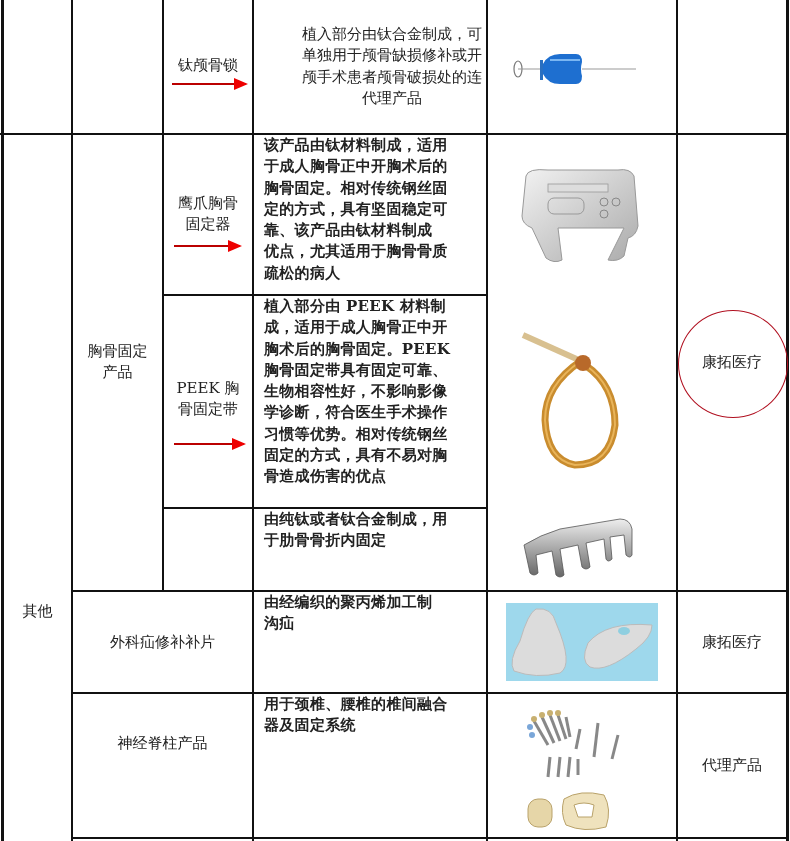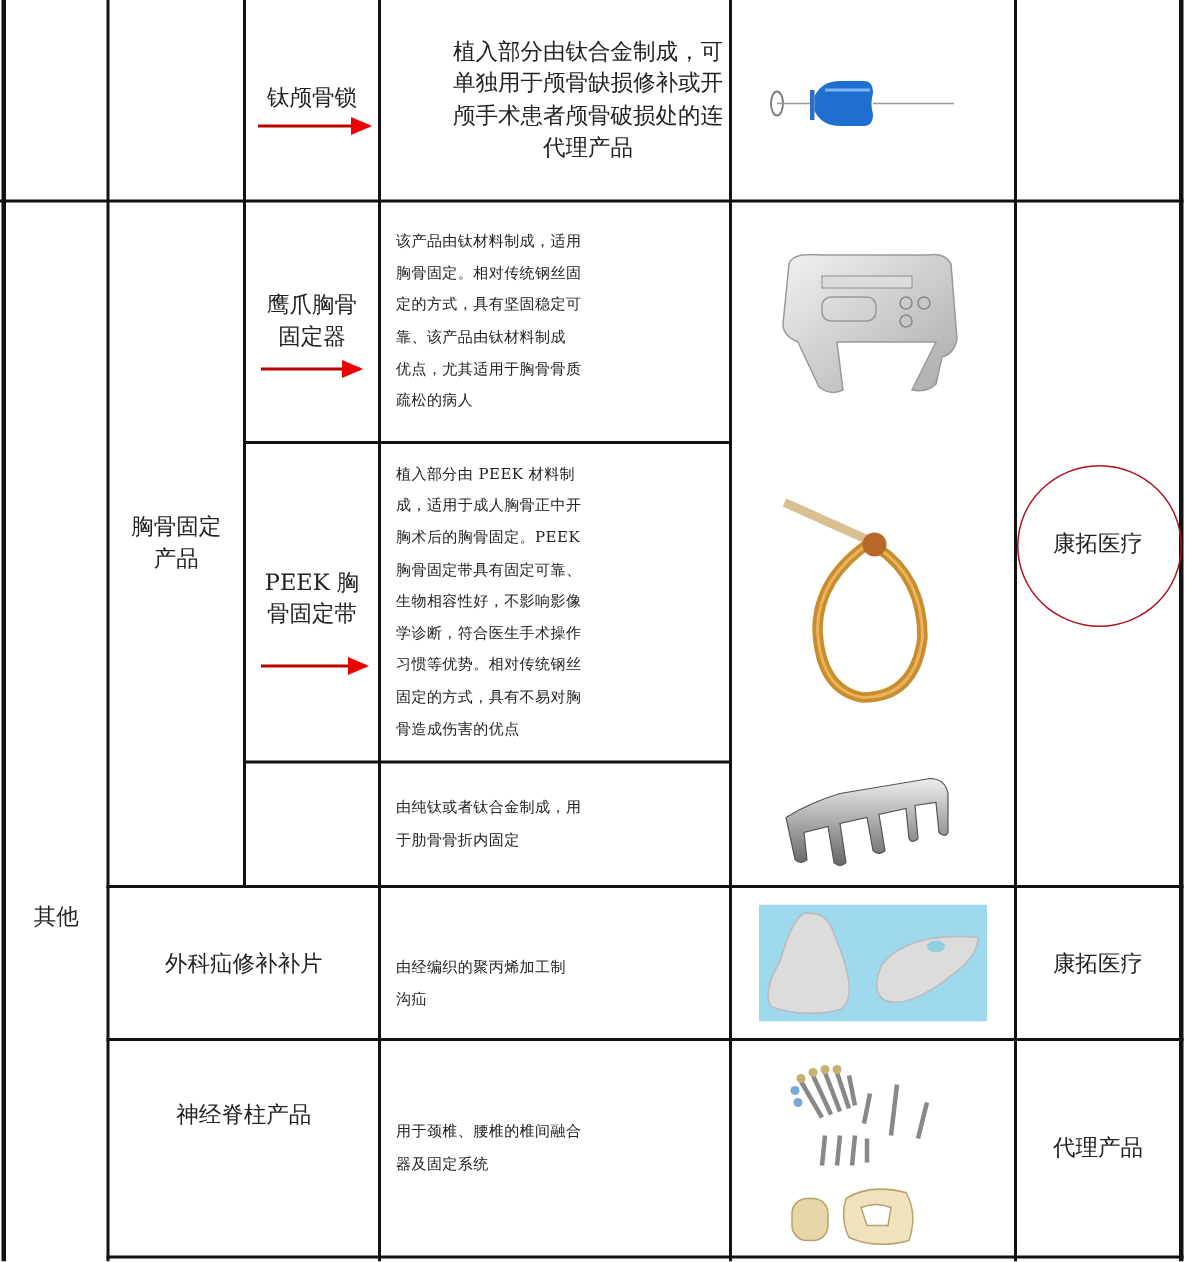--- a/index.html
+++ b/index.html
@@ -1,20 +1,20 @@
 <!DOCTYPE html>
 <html><head>
 <meta charset="utf-8">
 <style>
   html,body{margin:0;padding:0;background:#fff;}
   body{width:790px;height:841px;overflow:hidden;position:relative;font-family:"DejaVu Serif","Liberation Serif",serif;color:#222;}
   .page{position:absolute;left:0;top:0;width:790px;height:841px;}
   .line{position:absolute;background:#111;}
   .cell{position:absolute;display:flex;align-items:center;justify-content:center;box-sizing:border-box;font-size:15px;line-height:21px;text-align:center;}
-  .desc{justify-content:center;text-align:left;padding:0 10px;font-size:10px;line-height:21.3px;letter-spacing:0.3px;}
+  .desc{justify-content:flex-start;text-align:left;padding:0 10px;font-size:15px;line-height:21.3px;letter-spacing:0.3px;font-weight:bold;}
   .arrow{position:absolute;height:2px;background:#b00;}
   .arrow::after{content:"";position:absolute;right:-2px;top:-5px;border-left:14px solid #e00;border-top:6px solid transparent;border-bottom:6px solid transparent;}
   .img{position:absolute;}
   .circle{position:absolute;border:1.5px solid #b01020;border-radius:50%;box-sizing:border-box;}
 </style>
 </head>
 <body>
 
 <div class="page">
 
@@ -61,20 +61,21 @@
     <div>产品</div>
   </div>
 
   <div class="cell" style="left:164px;top:192px;width:88px;height:44px;flex-direction:column;">
     <div>鹰爪胸骨</div>
     <div>固定器</div>
   </div>
   <div class="arrow" style="left:174px;top:245px;width:66px;"></div>
   <div class="cell desc" style="left:254px;top:135px;width:232px;height:159px;flex-direction:column;align-items:flex-start;">
     <div>该产品由钛材料制成，适用</div>
+    <div>于成人胸骨正中开胸术后的</div>
     <div>胸骨固定。相对传统钢丝固</div>
     <div>定的方式，具有坚固稳定可</div>
     <div>靠、该产品由钛材料制成</div>
     <div>优点，尤其适用于胸骨骨质</div>
     <div>疏松的病人</div>
   </div>
   <svg class="img" style="left:518px;top:166px;" width="130" height="100" viewBox="0 0 130 100">
     <defs>
         <linearGradient id="silv" x1="0" y1="0" x2="1" y2="1">
           <stop offset="0" stop-color="#f2f2f2"></stop>

